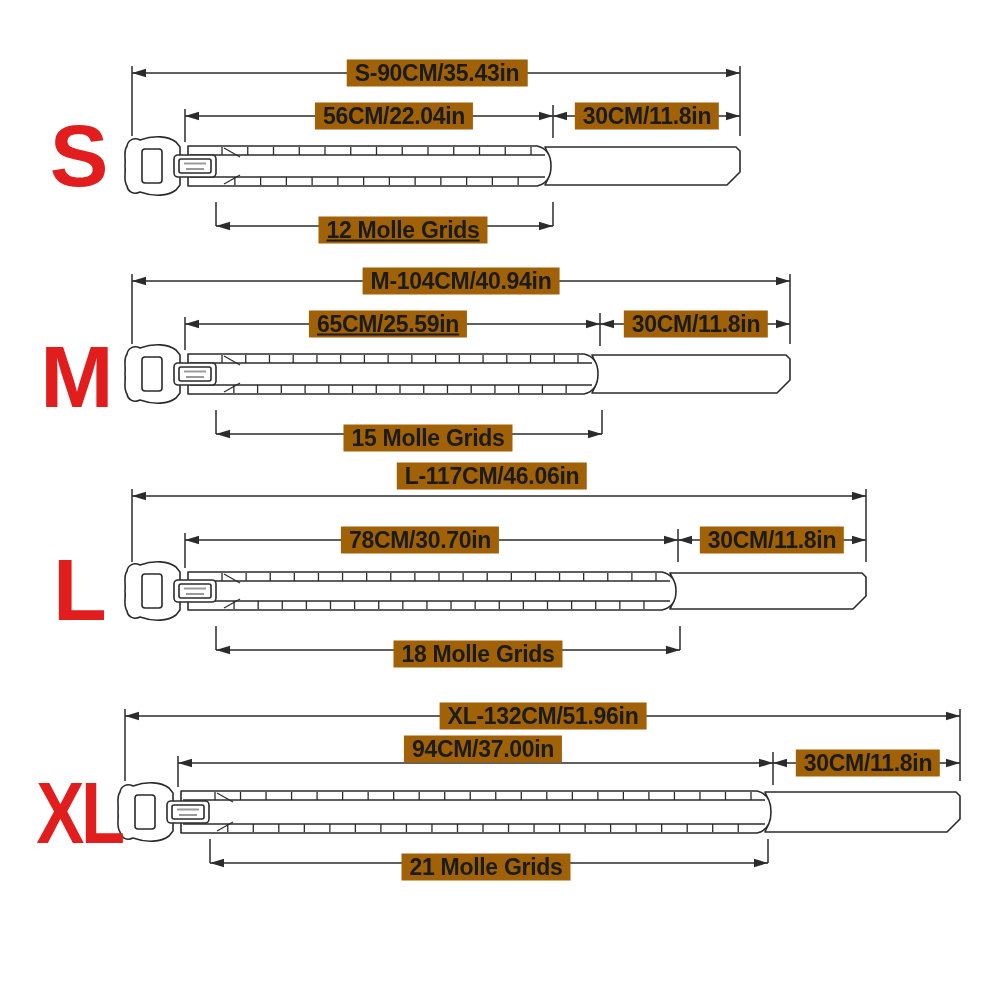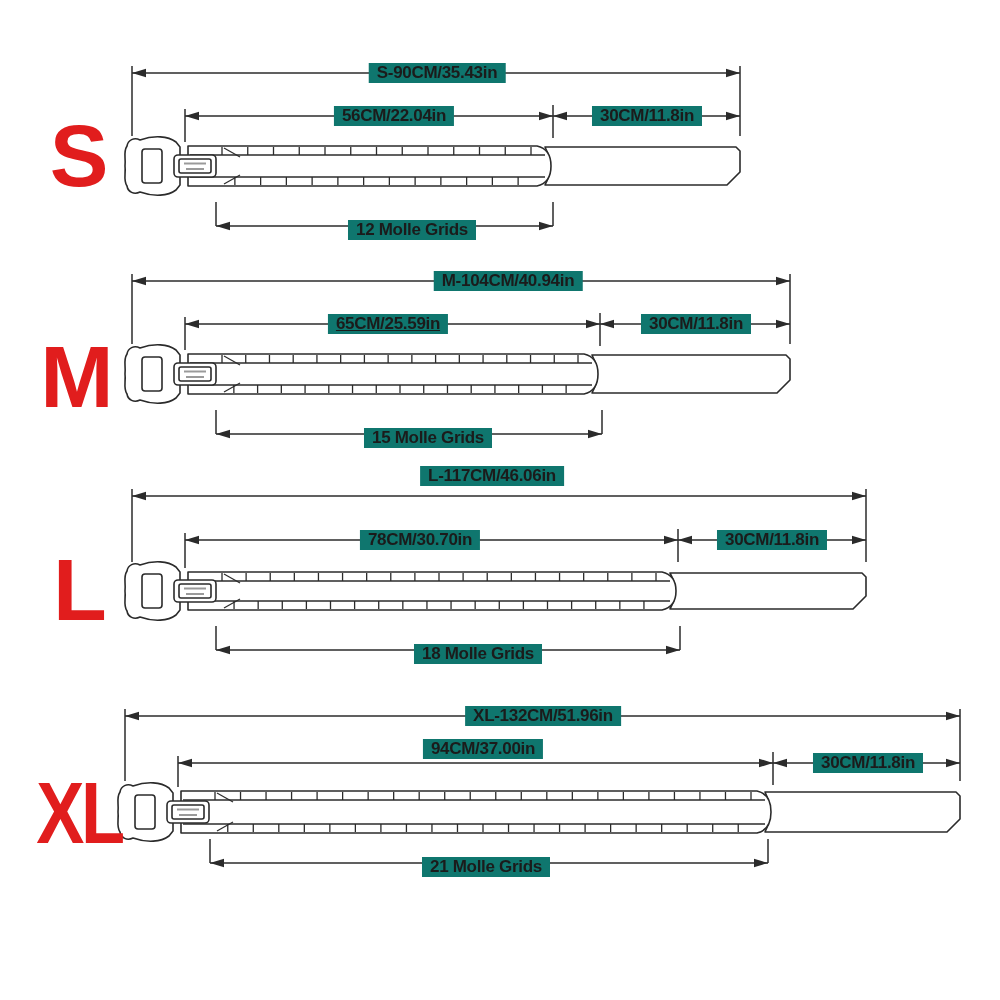--- a/index.html
+++ b/index.html
@@ -2,22 +2,22 @@
 <html><head>
 <meta charset="utf-8">
 <style>
   html,body{margin:0;padding:0;background:#ffffff;}
   .stage{position:relative;width:1000px;height:1000px;background:#fff;overflow:hidden;
          font-family:"Liberation Sans",sans-serif;}
   svg{position:absolute;left:0;top:0;}
   .size-letter{position:absolute;transform:translate(-50%,-50%);color:var(--accent,#e11d1d);
       font-weight:700;font-size:88px;line-height:1;letter-spacing:-2px;}
   .size-letter.xl{transform:translate(-50%,-50%) scaleX(.82);letter-spacing:-4px;}
-  .dim-label{position:absolute;transform:translate(-50%,-50%);background:#0f766e;padding:0 8px;
-      white-space:nowrap;color:var(--ink,#1b1b1b);font-weight:700;font-size:17px;letter-spacing:-.3px;}
+  .dim-label{position:absolute;transform:translate(-50%,-50%);background:#a16207;padding:0 8px;
+      white-space:nowrap;color:var(--ink,#1b1b1b);font-weight:700;font-size:23px;letter-spacing:-.3px;}
 </style>
 </head>
 <body>
 
 <div class="stage" style="--accent: #e11d1d; --ink: #1b1b1b;">
   <svg id="art" width="1000" height="1000" viewBox="0 0 1000 1000">
       <g>
         <g>
           <line x1="132" y1="66" x2="132" y2="136" stroke="#2b2b2b" stroke-width="1.5"></line>
           <line x1="740" y1="66" x2="740" y2="136" stroke="#2b2b2b" stroke-width="1.5"></line>
@@ -364,23 +364,23 @@
     </svg>
 
   <div class="size-letter" style="left:78px;top:156px;">S</div>
   <div class="size-letter" style="left:76px;top:377px;">M</div>
   <div class="size-letter" style="left:79px;top:590px;">L</div>
   <div class="size-letter xl" style="left:79px;top:813px;">XL</div>
 
   <div class="dim-label" style="left:437px;top:73px;">S-90CM/35.43in</div>
   <div class="dim-label" style="left:362px;top:116px;margin-left:32px;">56CM/22.04in</div>
   <div class="dim-label" style="left:647px;top:116px;">30CM/11.8in</div>
-  <div class="dim-label" style="left:412px;top:230px;">12 Molle Grids</div>
-
-  <div class="dim-label" style="left:461px;top:281px;margin-left:47px;">M-104CM/40.94in</div>
+  <div class="dim-label" style="left:403px;top:230px;text-decoration:underline;">12 Molle Grids</div>
+
+  <div class="dim-label" style="left:461px;top:281px;">M-104CM/40.94in</div>
   <div class="dim-label" style="left:388px;top:324px;text-decoration:underline;">65CM/25.59in</div>
   <div class="dim-label" style="left:696px;top:324px;">30CM/11.8in</div>
   <div class="dim-label" style="left:428px;top:438px;">15 Molle Grids</div>
 
   <div class="dim-label" style="left:492px;top:476px;">L-117CM/46.06in</div>
   <div class="dim-label" style="left:420px;top:540px;">78CM/30.70in</div>
   <div class="dim-label" style="left:772px;top:540px;">30CM/11.8in</div>
   <div class="dim-label" style="left:478px;top:654px;">18 Molle Grids</div>
 
   <div class="dim-label" style="left:543px;top:716px;">XL-132CM/51.96in</div>

